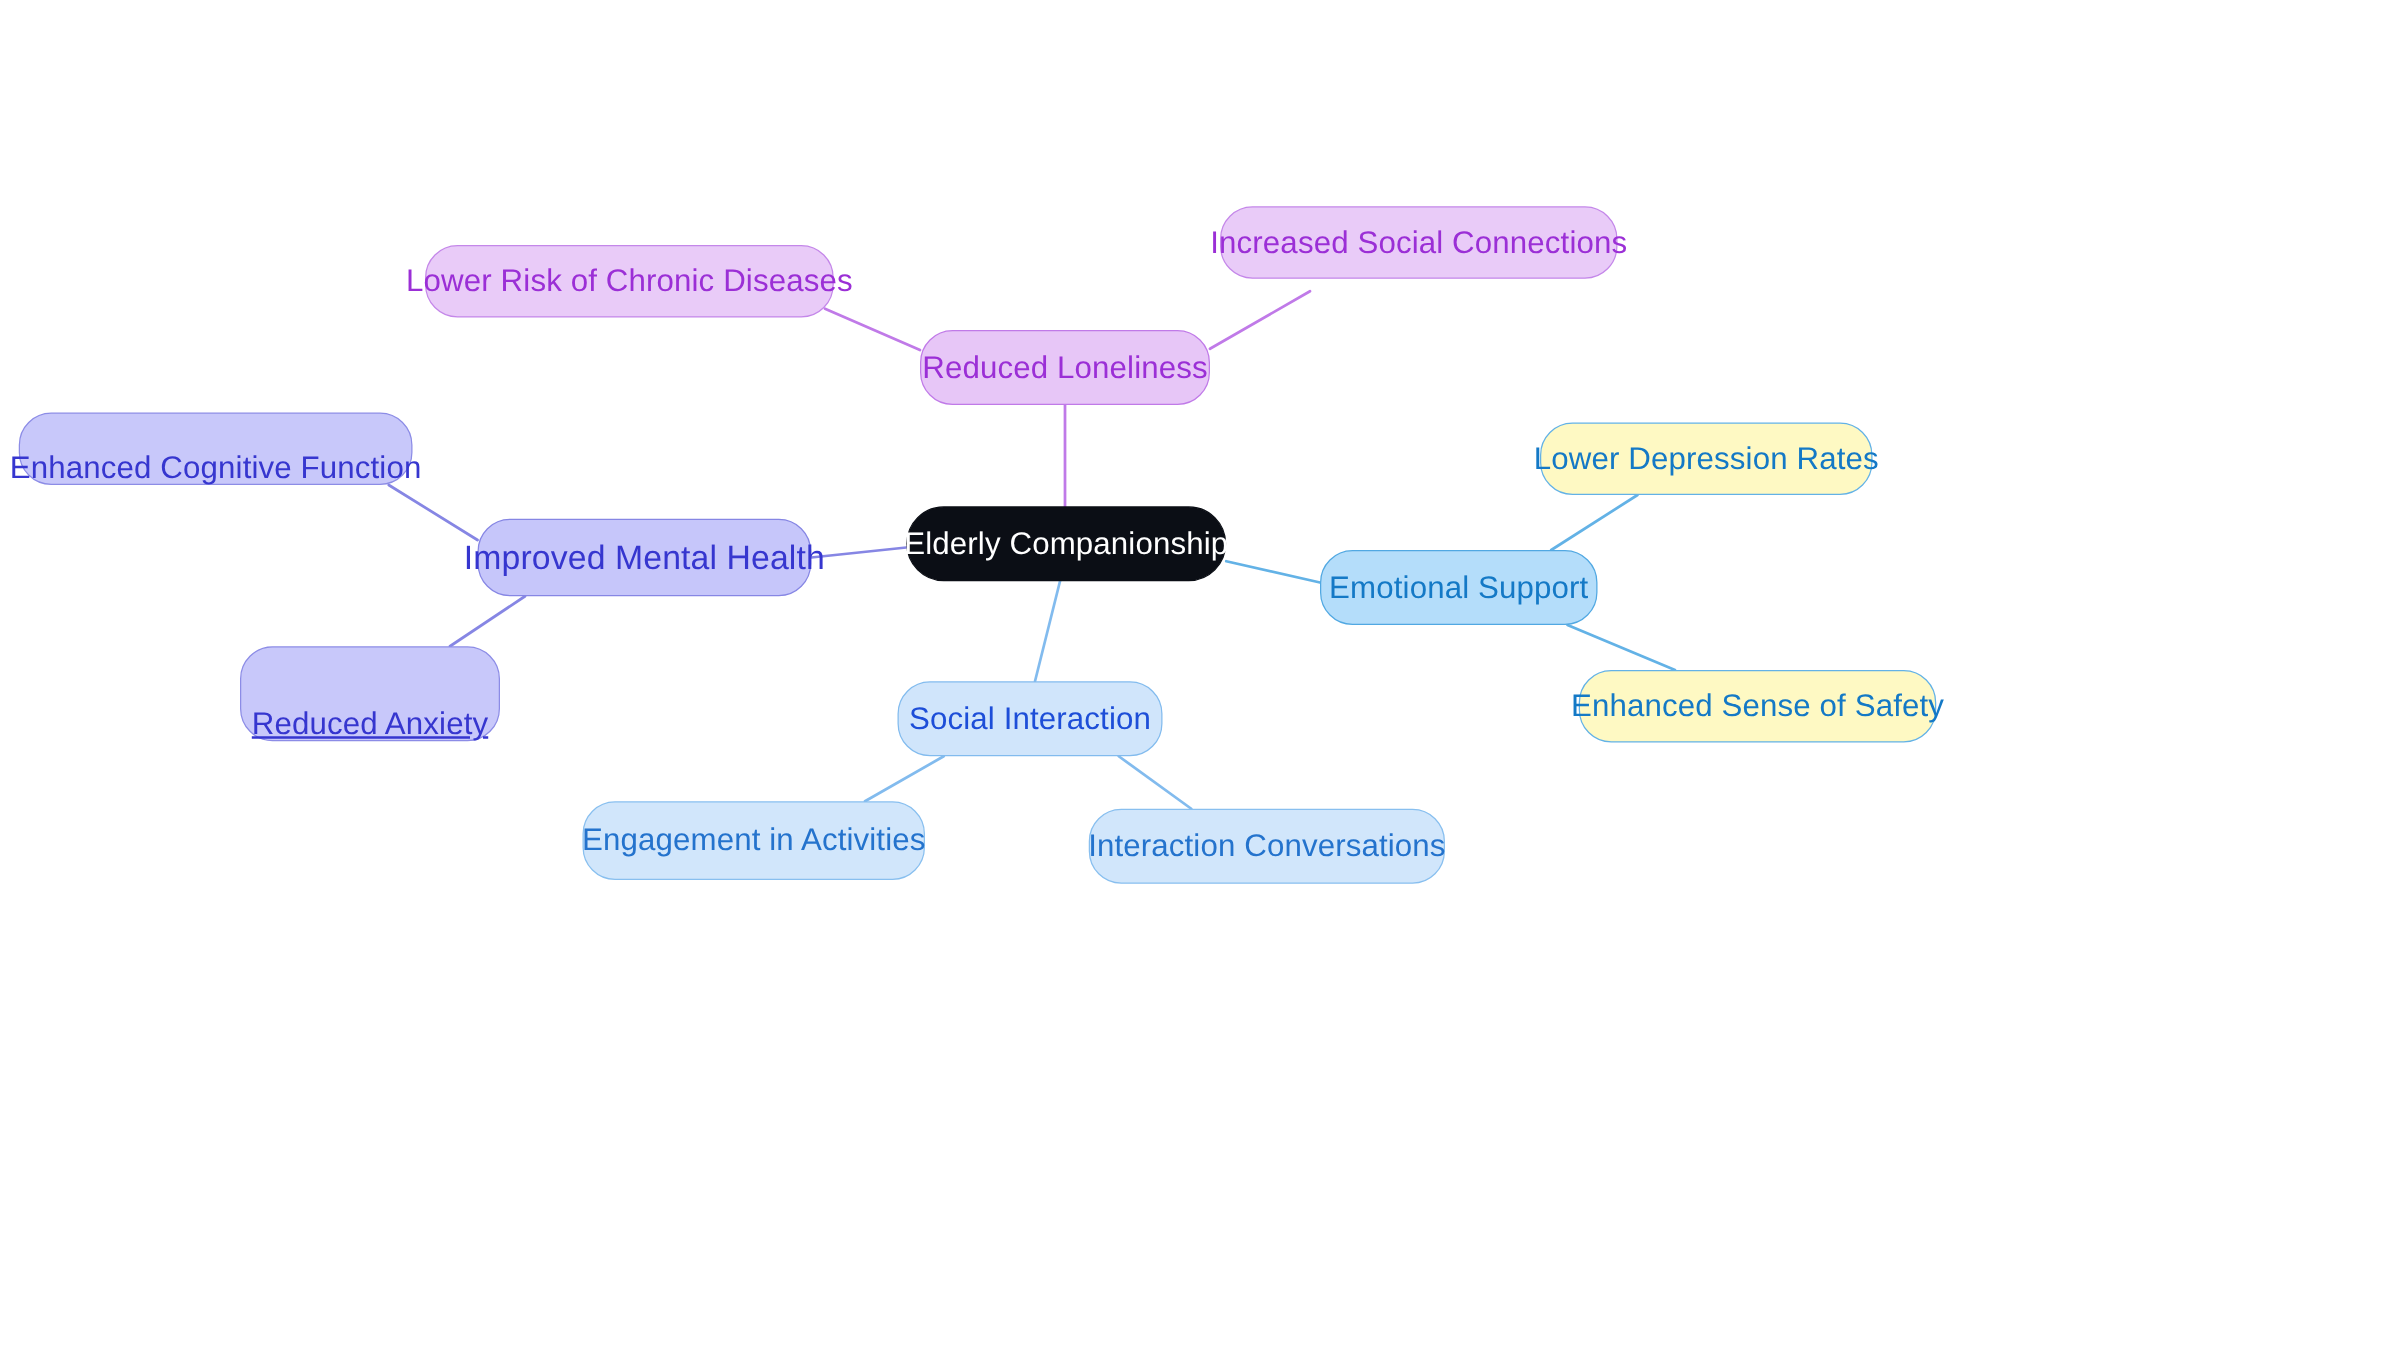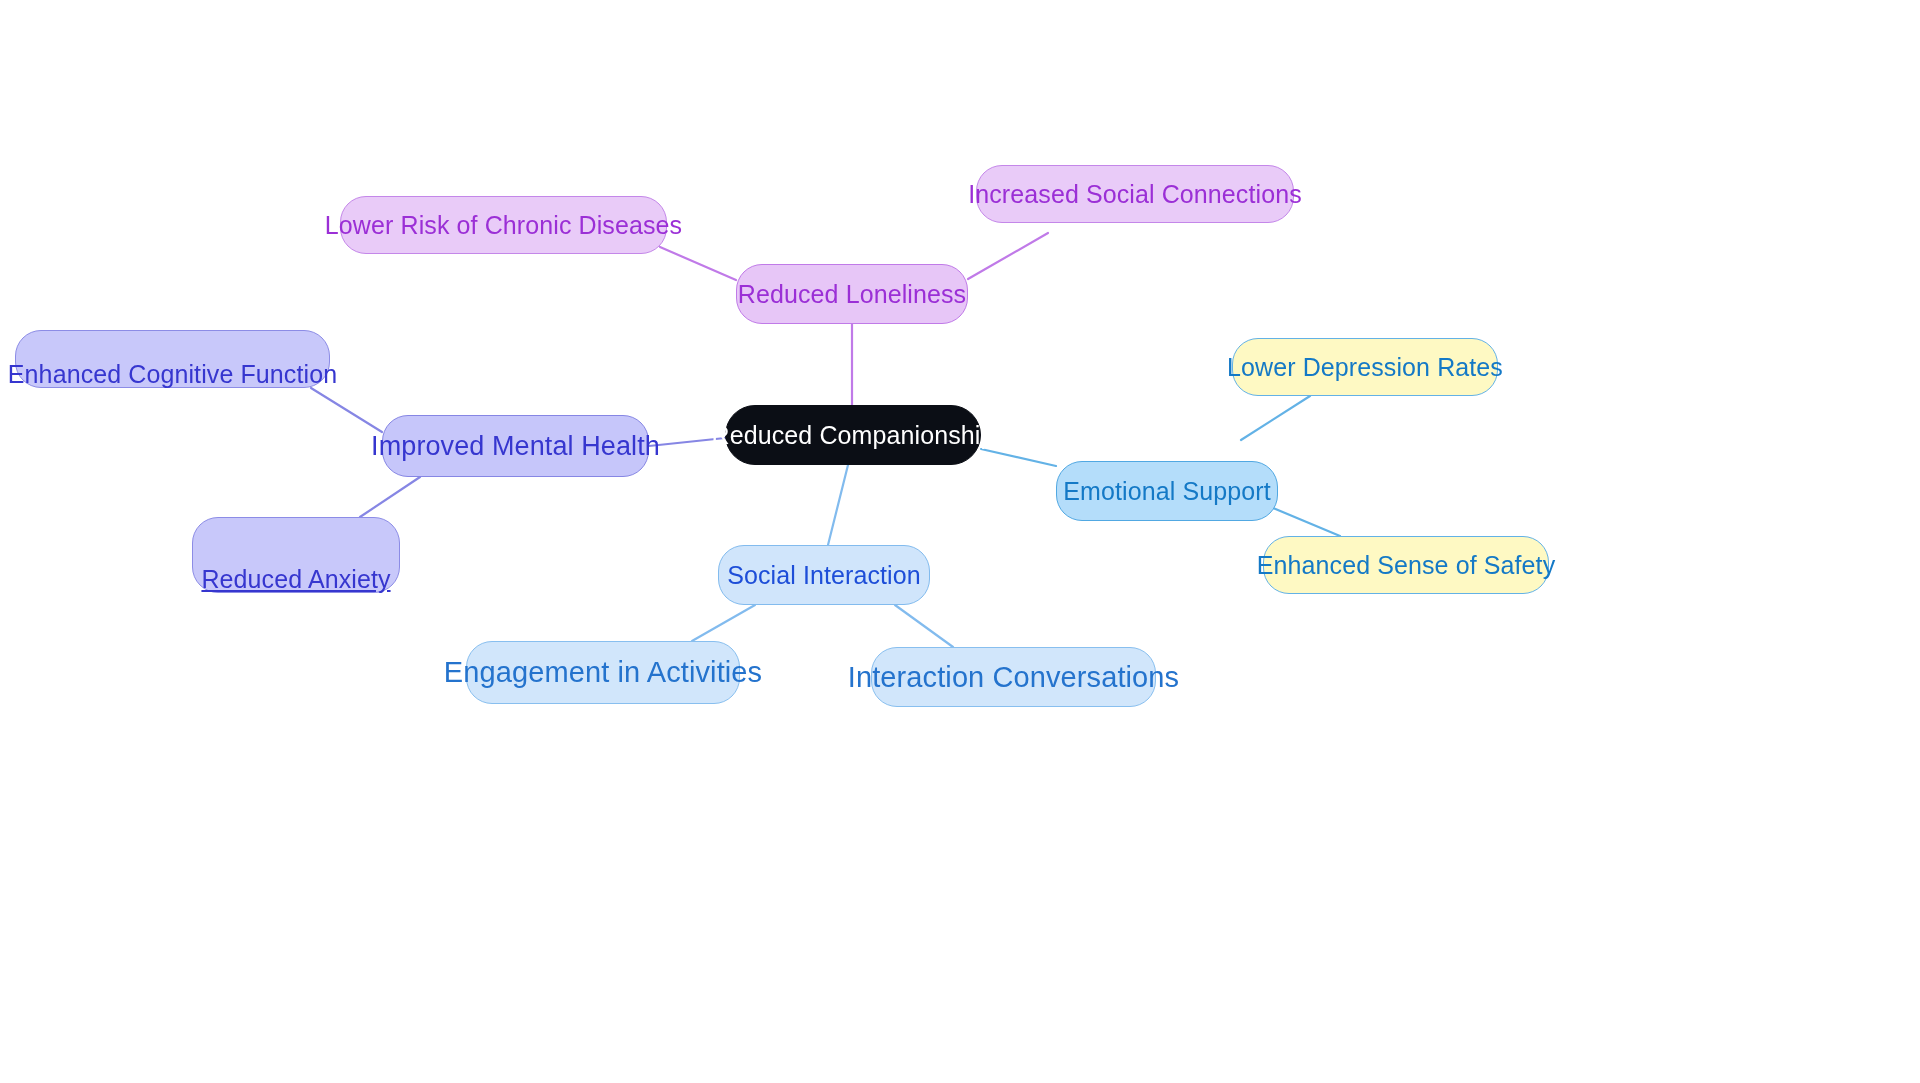--- a/index.html
+++ b/index.html
@@ -77,40 +77,39 @@
     color: #3636cf;
     font-size: 25px;
     align-items: flex-end;
   }
   
   .node.sky-branch {
     background: #b4ddfa;
     border-color: #51a8e2;
     color: #1479c6;
     font-size: 25px;
-    margin-top: 21px;
   }
   .node.sky-leaf {
     background: #fef9c3;
     border-color: #63b2e6;
     color: #1479c6;
     font-size: 25px;
   }
   
   .node.azure-branch {
     background: #d0e5fb;
     border-color: #82bbee;
     color: #1d4ed8;
     font-size: 25px;
   }
   .node.azure-leaf {
     background: #d1e6fb;
     border-color: #88bfef;
     color: #2473cd;
-    font-size: 29px;
+    font-size: 25px;
   }
 </style>
 </head>
 <body>
 
 <div id="mindmap-canvas">
 
   <svg id="edge-layer" viewBox="0 0 1920 1083">
     <g id="edges-group">
         <path d="M 852 405 L 852 324" stroke="#c07ae8" stroke-width="2.2" fill="none" stroke-linecap="round"></path>
@@ -123,21 +122,21 @@
         <path d="M 420 477 L 360 517" stroke="#8686e4" stroke-width="2.2" fill="none" stroke-linecap="round"></path>
         <path d="M 1241 440 L 1310 396" stroke="#63b2e6" stroke-width="2.2" fill="none" stroke-linecap="round"></path>
         <path d="M 1254 500 L 1340 536" stroke="#63b2e6" stroke-width="2.2" fill="none" stroke-linecap="round"></path>
         <path d="M 755 605 L 692 641" stroke="#82bbee" stroke-width="2.2" fill="none" stroke-linecap="round"></path>
         <path d="M 895 605 L 953 647" stroke="#82bbee" stroke-width="2.2" fill="none" stroke-linecap="round"></path>
       </g>
   </svg>
 
   <div id="nodes-layer">
       <div class="node root" style="left: 725px; top: 405px; width: 256px; height: 60px;">
-        <span class="node-label">Reduced Companionship</span>
+        <span class="node-label">Elderly Companionship</span>
       </div>
       <div class="node magenta-branch" style="left: 736px; top: 264px; width: 232px; height: 60px;">
         <span class="node-label">Reduced Loneliness</span>
       </div>
       <div class="node magenta-leaf" style="left: 340px; top: 196px; width: 327px; height: 58px;">
         <span class="node-label">Lower Risk of Chronic Diseases</span>
       </div>
       <div class="node magenta-leaf" style="left: 976px; top: 165px; width: 318px; height: 58px;">
         <span class="node-label">Increased Social Connections</span>
       </div>

